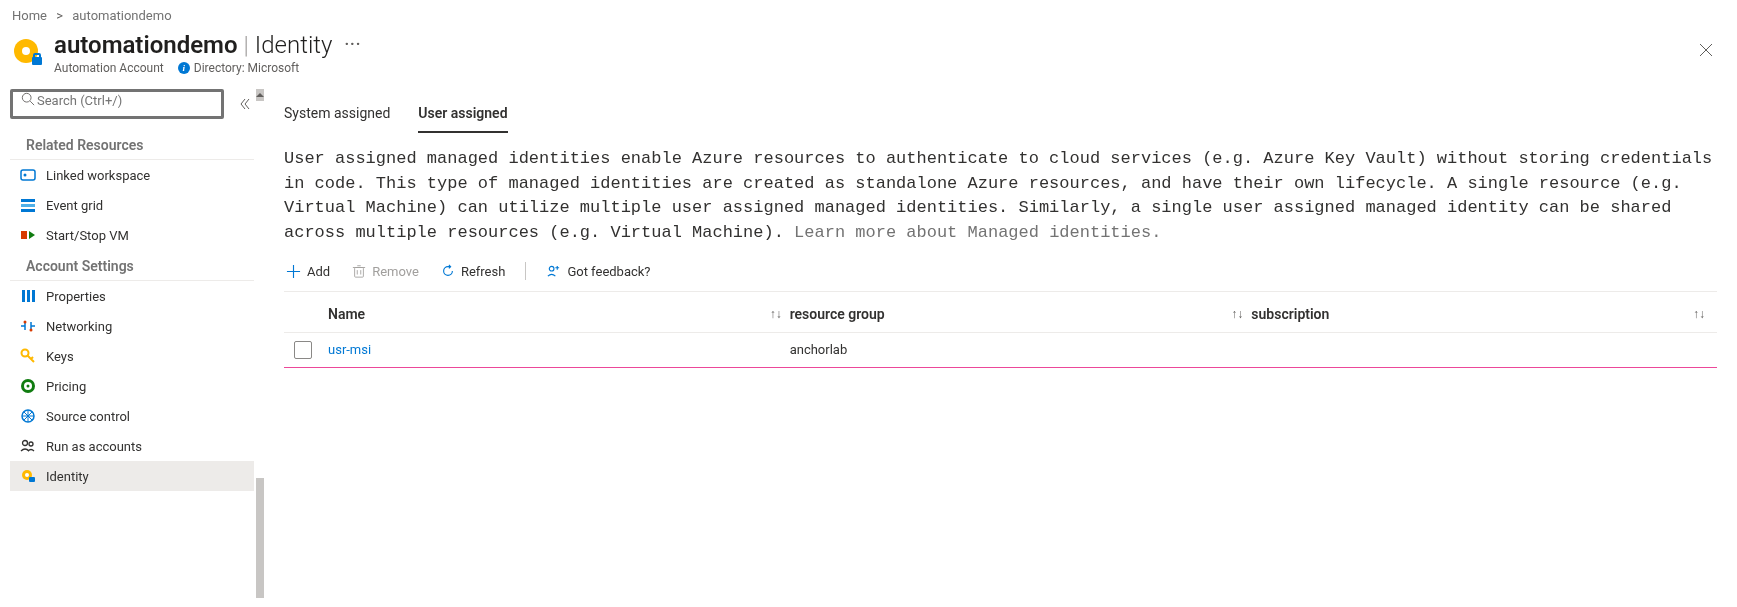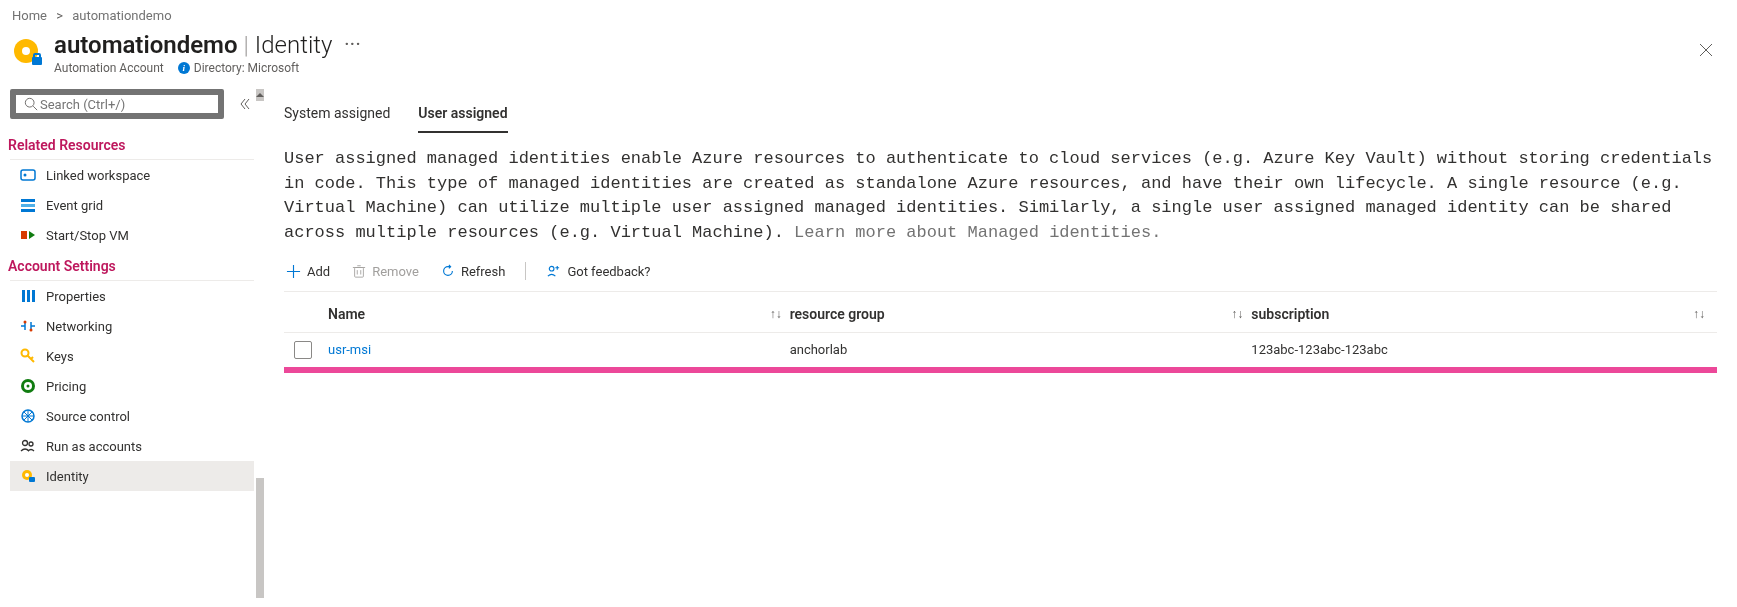--- a/index.html
+++ b/index.html
@@ -70,38 +70,38 @@
     border-right: none;
     flex: none;
     position: relative;
     overflow-y: auto;
   }
   .search-row {
     display: flex; align-items: center; padding: 0 10px 10px 10px; gap: 10px;
   }
   .search-box {
     flex: 1;
-    display: flex; align-items: center;
-    border: 6px solid #737373;
+    display: flex; align-items: flex-start;
+    border: 3px solid #737373;
     border-radius: 2px;
     height: 30px;
     padding: 0 8px;
     color: #605e5c;
     min-width: 0;
   }
   .search-box input {
     border: none; outline: none; flex: 1; font: inherit; color: #323130;
     background: transparent;
     min-width: 0;
   }
   .collapse-btn { color: #605e5c; font-size: 12px; cursor: pointer; padding: 4px; flex: none; }
 
   .section-header {
-    padding: 8px 10px 6px 8px;
-    font-size: 14px; font-weight: 600; color: #be185d;
+    padding: 8px 10px 6px 26px;
+    font-size: 14px; font-weight: 600; color: #737373;
   }
   .sb-group { border-top: 1px solid #edebe9; margin: 0 10px; }
   .sidebar-item {
     display: flex; align-items: center;
     padding: 7px 10px; gap: 10px;
     cursor: pointer;
     font-size: 13px;
   }
   .sidebar-item.selected { background: #edebe9; font-weight: 400; }
   .sidebar-item .icon { width: 16px; height: 16px; flex: none; display:flex; align-items:center; justify-content:center; }
@@ -154,21 +154,21 @@
     display: grid;
     grid-template-columns: 40px 1fr 1fr 1fr;
     align-items: center;
   }
   .thead {
     padding: 10px 4px; border-bottom: 1px solid #edebe9;
     font-weight: 600; font-size: 14px;
   }
   .th { display: flex; align-items: center; justify-content: space-between; padding-right: 8px; }
   .sort-icon { color: #605e5c; font-size: 12px; cursor: pointer; }
-  .trow { padding: 8px 4px; border-bottom: 6px solid #ec4899; }
+  .trow { padding: 8px 4px; border-bottom: 1px solid #ec4899; }
   .checkbox {
     width: 18px; height: 18px; border: 1px solid #8a8886; border-radius: 2px;
     cursor: pointer; margin-left: 6px;
   }
   .name-link { color: #0078d4; cursor: pointer; }
 
   svg { display:block; }
 </style>
 </head>
 <body>
@@ -408,17 +408,16 @@
           <span>subscription</span>
           <span class="sort-icon">↑↓</span>
         </div>
       </div>
       <div class="trow">
         <div>
             <div class="checkbox"></div>
           </div>
         <div><a class="name-link">usr-msi</a></div>
         <div>anchorlab</div>
-        <div>123abc-123abc-123abc</div>
       </div>
     </div>
   </div>
 </div>
 
 </body></html>

